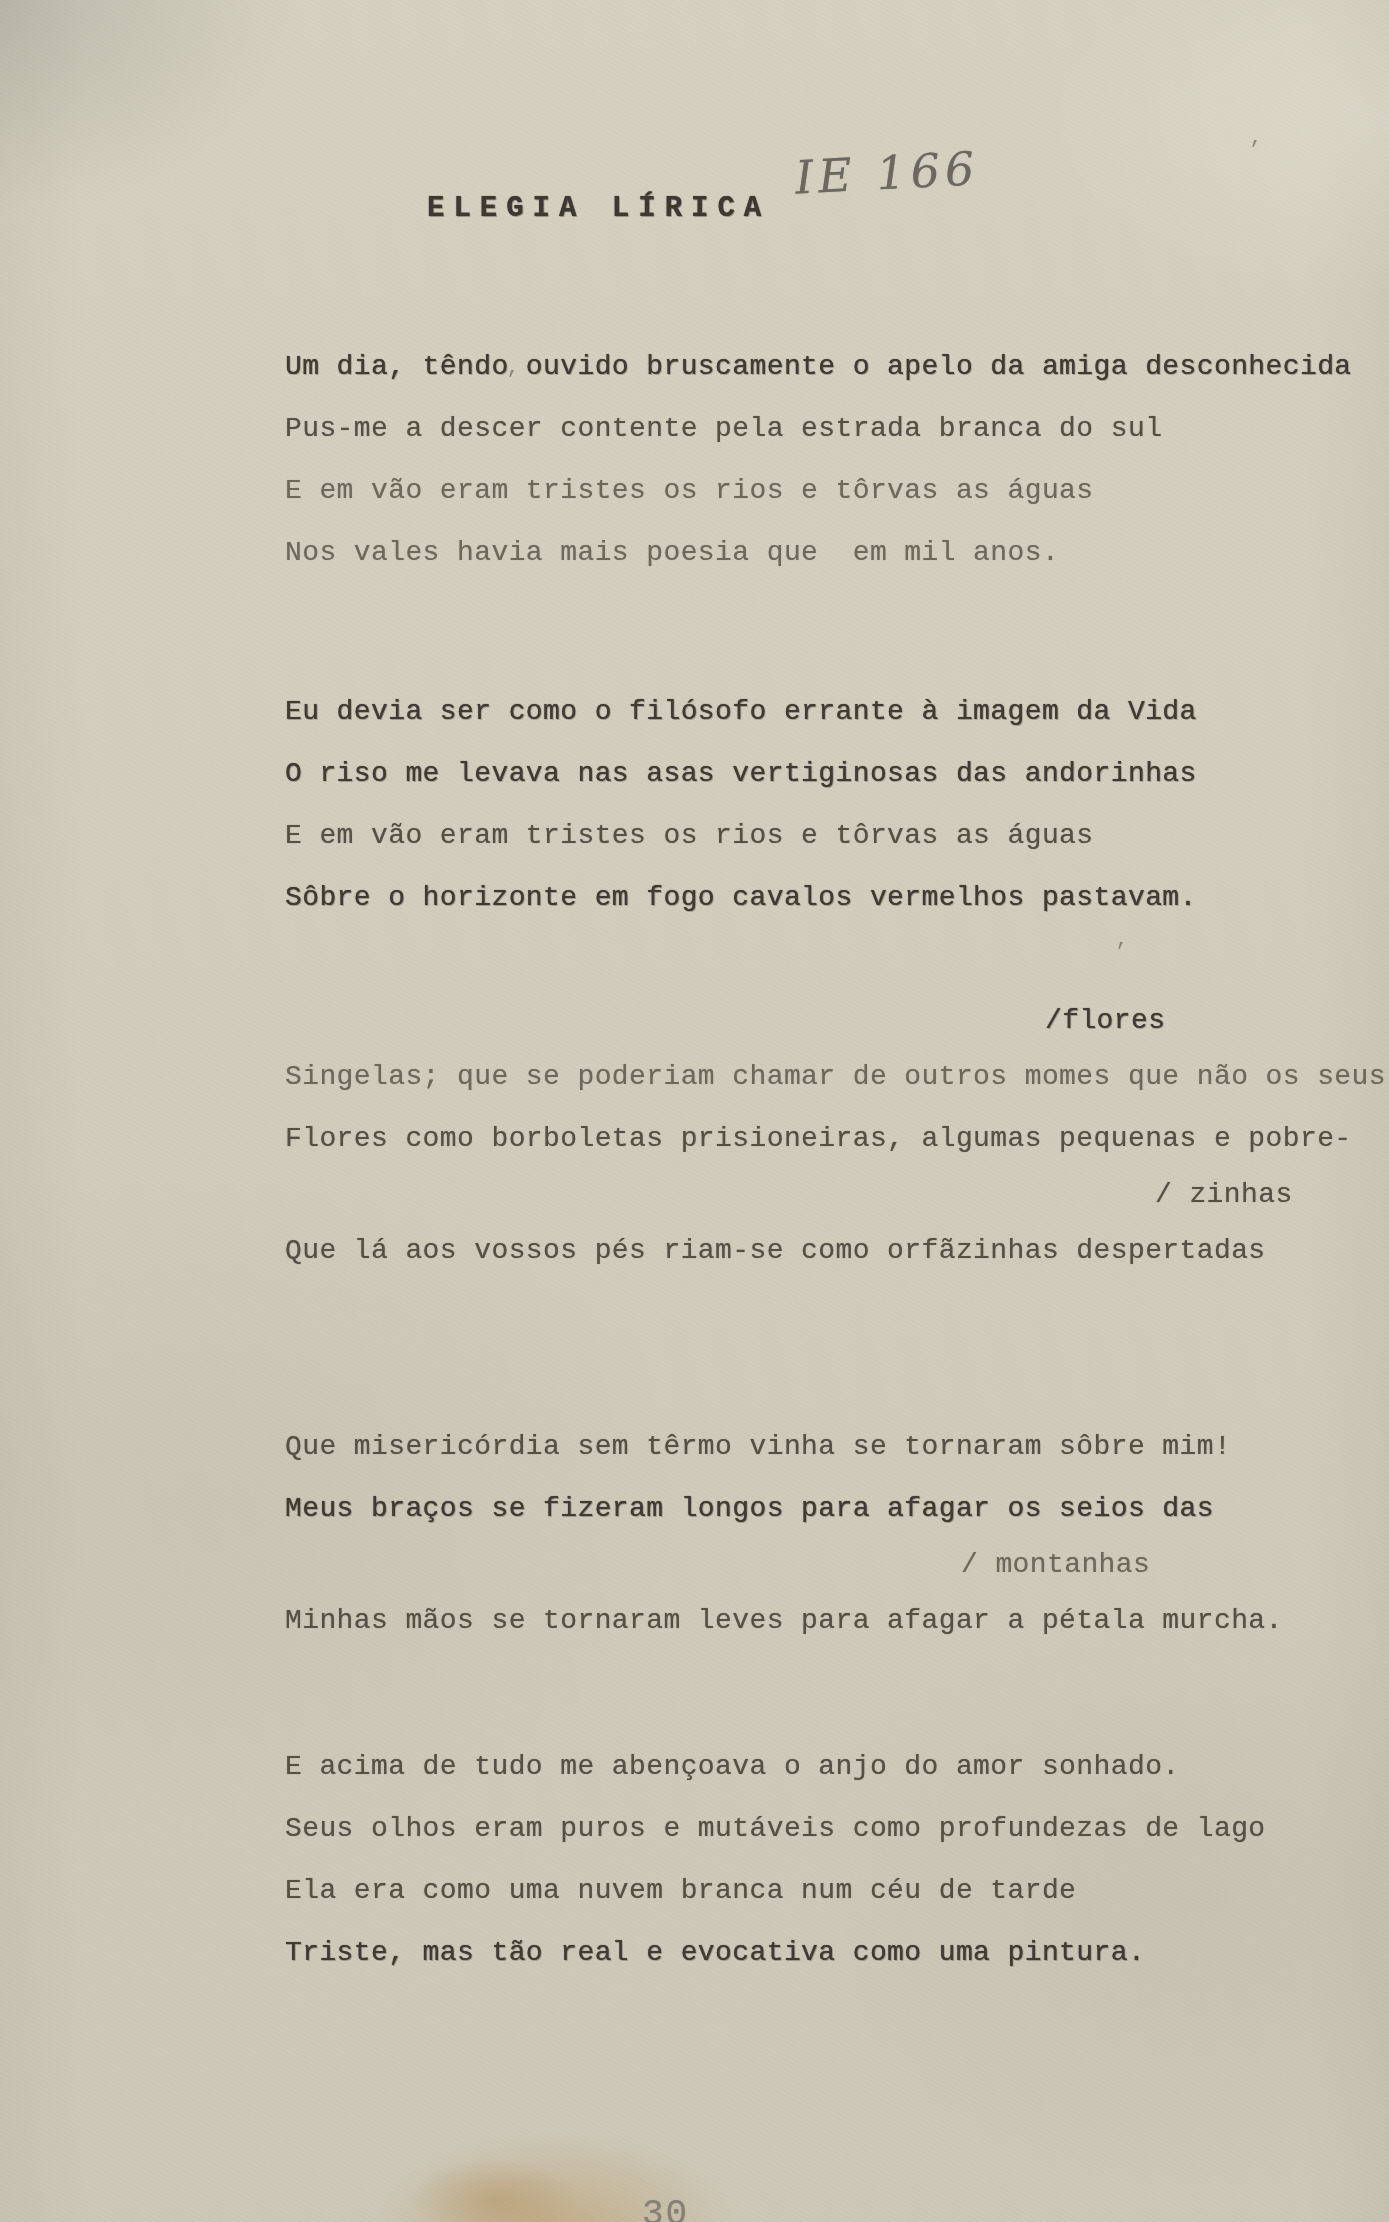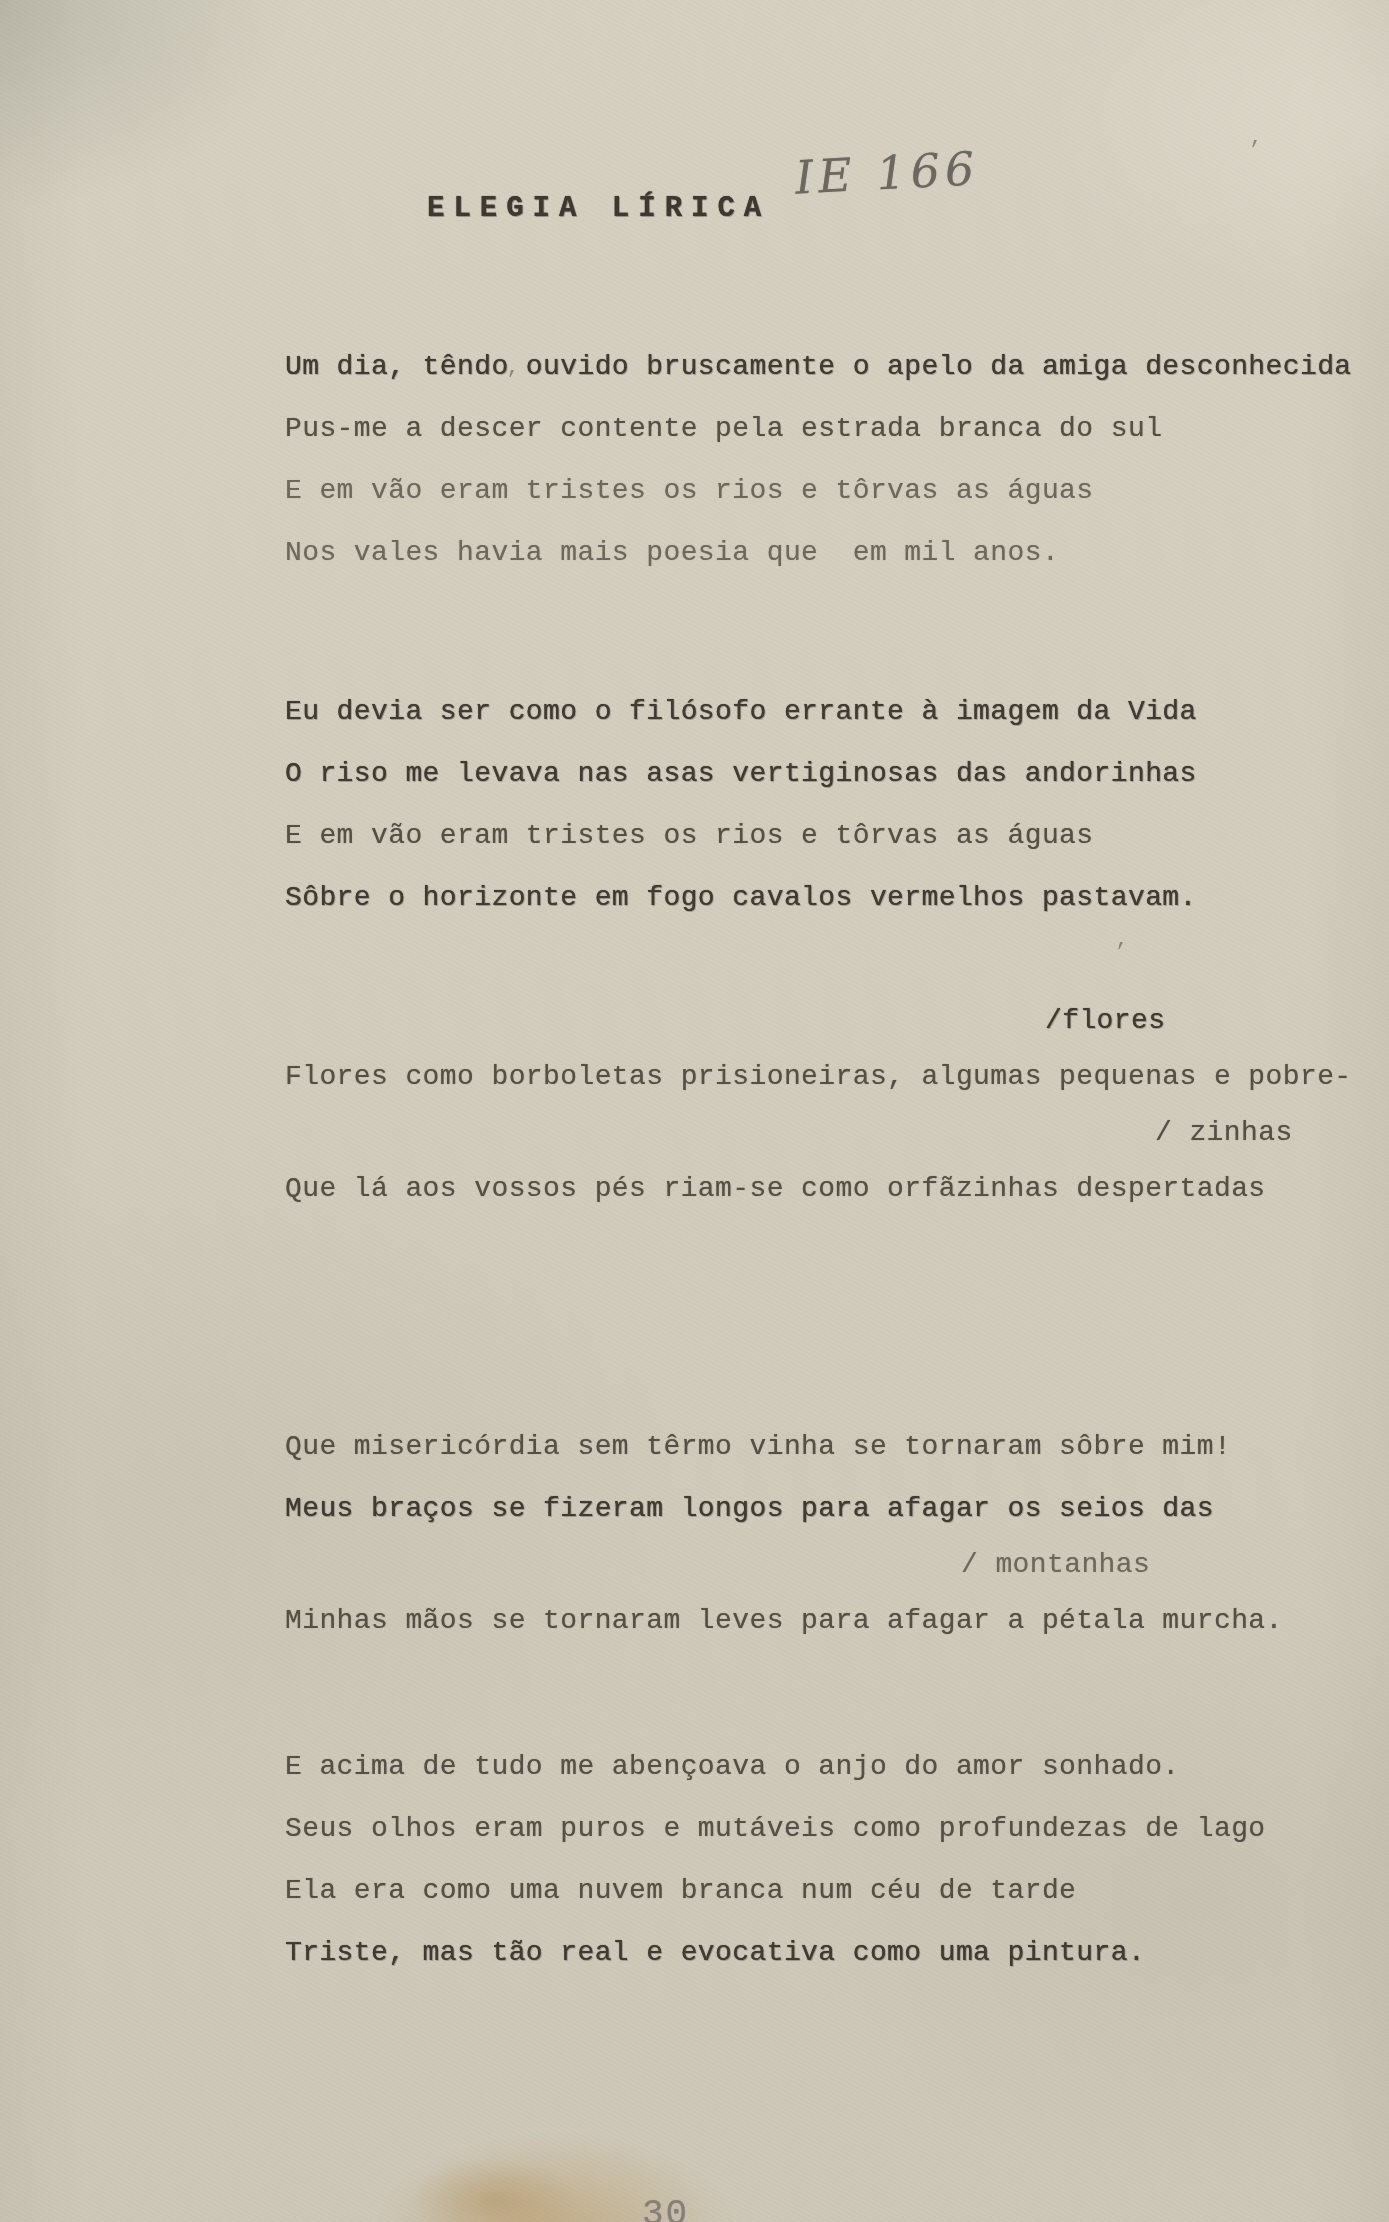--- a/index.html
+++ b/index.html
@@ -81,20 +81,21 @@
         <div class="pline tone-faint">Nos vales havia mais poesia que  em mil anos.</div>
       </div>
       <div class="stanza stanza-2">
         <div class="pline tone-dark">Eu devia ser como o filósofo errante à imagem da Vida</div>
         <div class="pline tone-dark">O riso me levava nas asas vertiginosas das andorinhas</div>
         <div class="pline tone-med">E em vão eram tristes os rios e tôrvas as águas</div>
         <div class="pline tone-dark">Sôbre o horizonte em fogo cavalos vermelhos pastavam.</div>
       </div>
       <div class="stanza stanza-3">
         <div class="pline tone-dark cont ind-1">/flores</div>
+        <div class="pline tone-faint">Singelas; que se poderiam chamar de outros momes que não os seus</div>
         <div class="pline tone-med">Flores como borboletas prisioneiras, algumas pequenas e pobre-</div>
         <div class="pline tone-med cont ind-2">/ zinhas</div>
         <div class="pline tone-med">Que lá aos vossos pés riam-se como orfãzinhas despertadas</div>
       </div>
       <div class="stanza stanza-4">
         <div class="pline tone-med">Que misericórdia sem têrmo vinha se tornaram sôbre mim!</div>
         <div class="pline tone-dark">Meus braços se fizeram longos para afagar os seios das</div>
         <div class="pline tone-faint cont ind-3">/ montanhas</div>
         <div class="pline tone-med">Minhas mãos se tornaram leves para afagar a pétala murcha.</div>
       </div>

